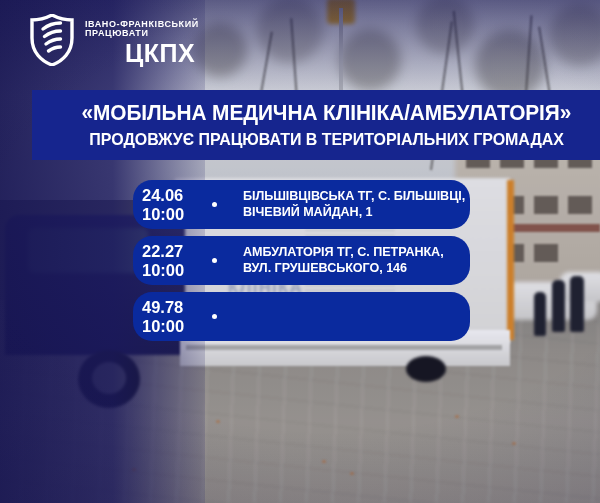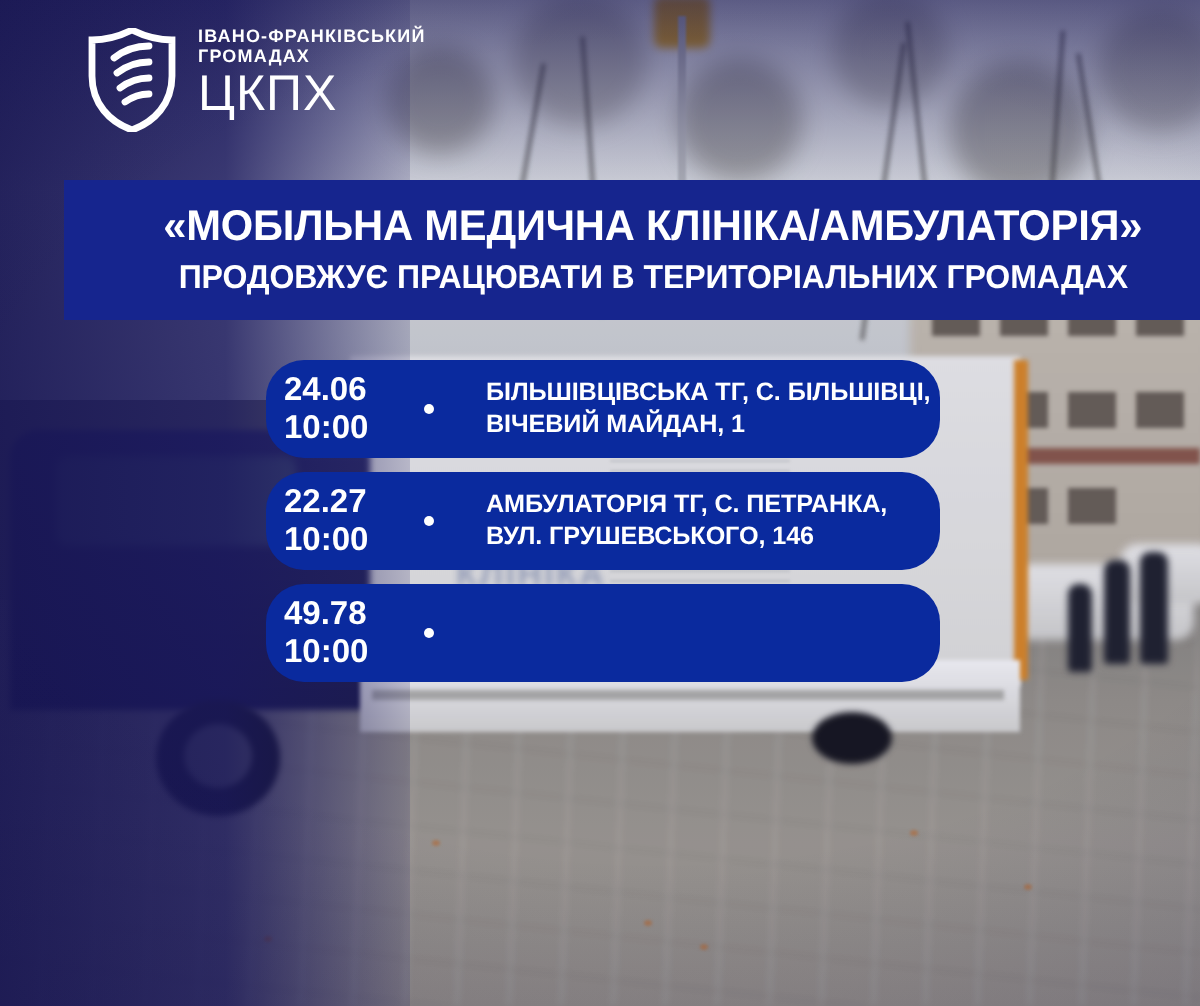--- a/index.html
+++ b/index.html
@@ -64,26 +64,26 @@
   
   .tint-left{position:absolute;left:0;top:0;width:205px;height:503px;
       background:linear-gradient(90deg, rgba(24,22,84,.93) 0%, rgba(26,24,92,.82) 55%, rgba(30,28,100,.18) 100%);}
   .tint-top{position:absolute;left:0;top:0;width:600px;height:95px;
       background:linear-gradient(180deg, rgba(22,20,80,.62) 0%, rgba(22,20,80,.18) 70%, rgba(22,20,80,0) 100%);}
   .tint-all{position:absolute;inset:0;background:rgba(30,28,96,.10);}
   .vign{position:absolute;inset:0;
       background:radial-gradient(120% 90% at 55% 45%, rgba(0,0,0,0) 45%, rgba(20,18,70,.30) 100%);}
 
   
-  .logo{position:absolute;left:44px;top:14px;display:flex;align-items:flex-start;gap:11px;}
+  .logo{position:absolute;left:30px;top:14px;display:flex;align-items:flex-end;gap:11px;}
   .shield{width:44px;height:52px;flex:none;}
   .logo-txt{color:#fff;line-height:1.08;}
   .logo-l1{font-size:9px;font-weight:700;letter-spacing:.6px;}
   .logo-l2{font-size:9px;font-weight:700;letter-spacing:.6px;margin-bottom:2px;}
-  .logo-l3{font-size:25px;font-weight:400;letter-spacing:.5px;line-height:1;}
+  .logo-l3{font-size:25px;font-weight:700;letter-spacing:.5px;line-height:1;margin-left:40px;}
 
   
   .banner{position:absolute;left:32px;top:90px;width:589px;height:70px;
       background:#16258E;display:flex;flex-direction:column;align-items:center;justify-content:center;}
   .banner h1{margin:0;color:#fff;font-size:21.5px;font-weight:800;letter-spacing:-.1px;
       white-space:nowrap;transform:scaleX(.97);}
   .banner h2{margin:4px 0 0 0;color:#fff;font-size:16.5px;font-weight:800;letter-spacing:-.05px;
       white-space:nowrap;transform:scaleX(.97);}
 
   
@@ -170,21 +170,21 @@
       <svg viewBox="0 0 44 52" width="44" height="52" aria-hidden="true">
         <path d="M22 1 C14 5 7 6 2 6 L2 24 C2 38 11 47 22 51 C33 47 42 38 42 24 L42 6 C37 6 30 5 22 1 Z" fill="none" stroke="#ffffff" stroke-width="3.4"></path>
         <path d="M30.5 9 C24 9 18 11 13 15" fill="none" stroke="#ffffff" stroke-width="3.4" stroke-linecap="round"></path>
         <path d="M30.5 17 C24.5 17 19 19 14.5 22.5" fill="none" stroke="#ffffff" stroke-width="3.4" stroke-linecap="round"></path>
         <path d="M30.5 25 C25 25 20 27 16 30" fill="none" stroke="#ffffff" stroke-width="3.4" stroke-linecap="round"></path>
         <path d="M30.5 33 C26 33 22 34.5 18.5 37" fill="none" stroke="#ffffff" stroke-width="3.4" stroke-linecap="round"></path>
       </svg>
     </span>
     <span class="logo-txt">
       <div class="logo-l1">ІВАНО-ФРАНКІВСЬКИЙ</div>
-      <div class="logo-l2">ГРОМАДАХ</div>
+      <div class="logo-l2">ПРАЦЮВАТИ</div>
       <div class="logo-l3">ЦКПХ</div>
     </span>
   </div>
 
   <div class="banner">
     <h1>«МОБІЛЬНА МЕДИЧНА КЛІНІКА/АМБУЛАТОРІЯ»</h1>
     <h2>ПРОДОВЖУЄ ПРАЦЮВАТИ В ТЕРИТОРІАЛЬНИХ ГРОМАДАХ</h2>
   </div>
 
   <div class="rows">

